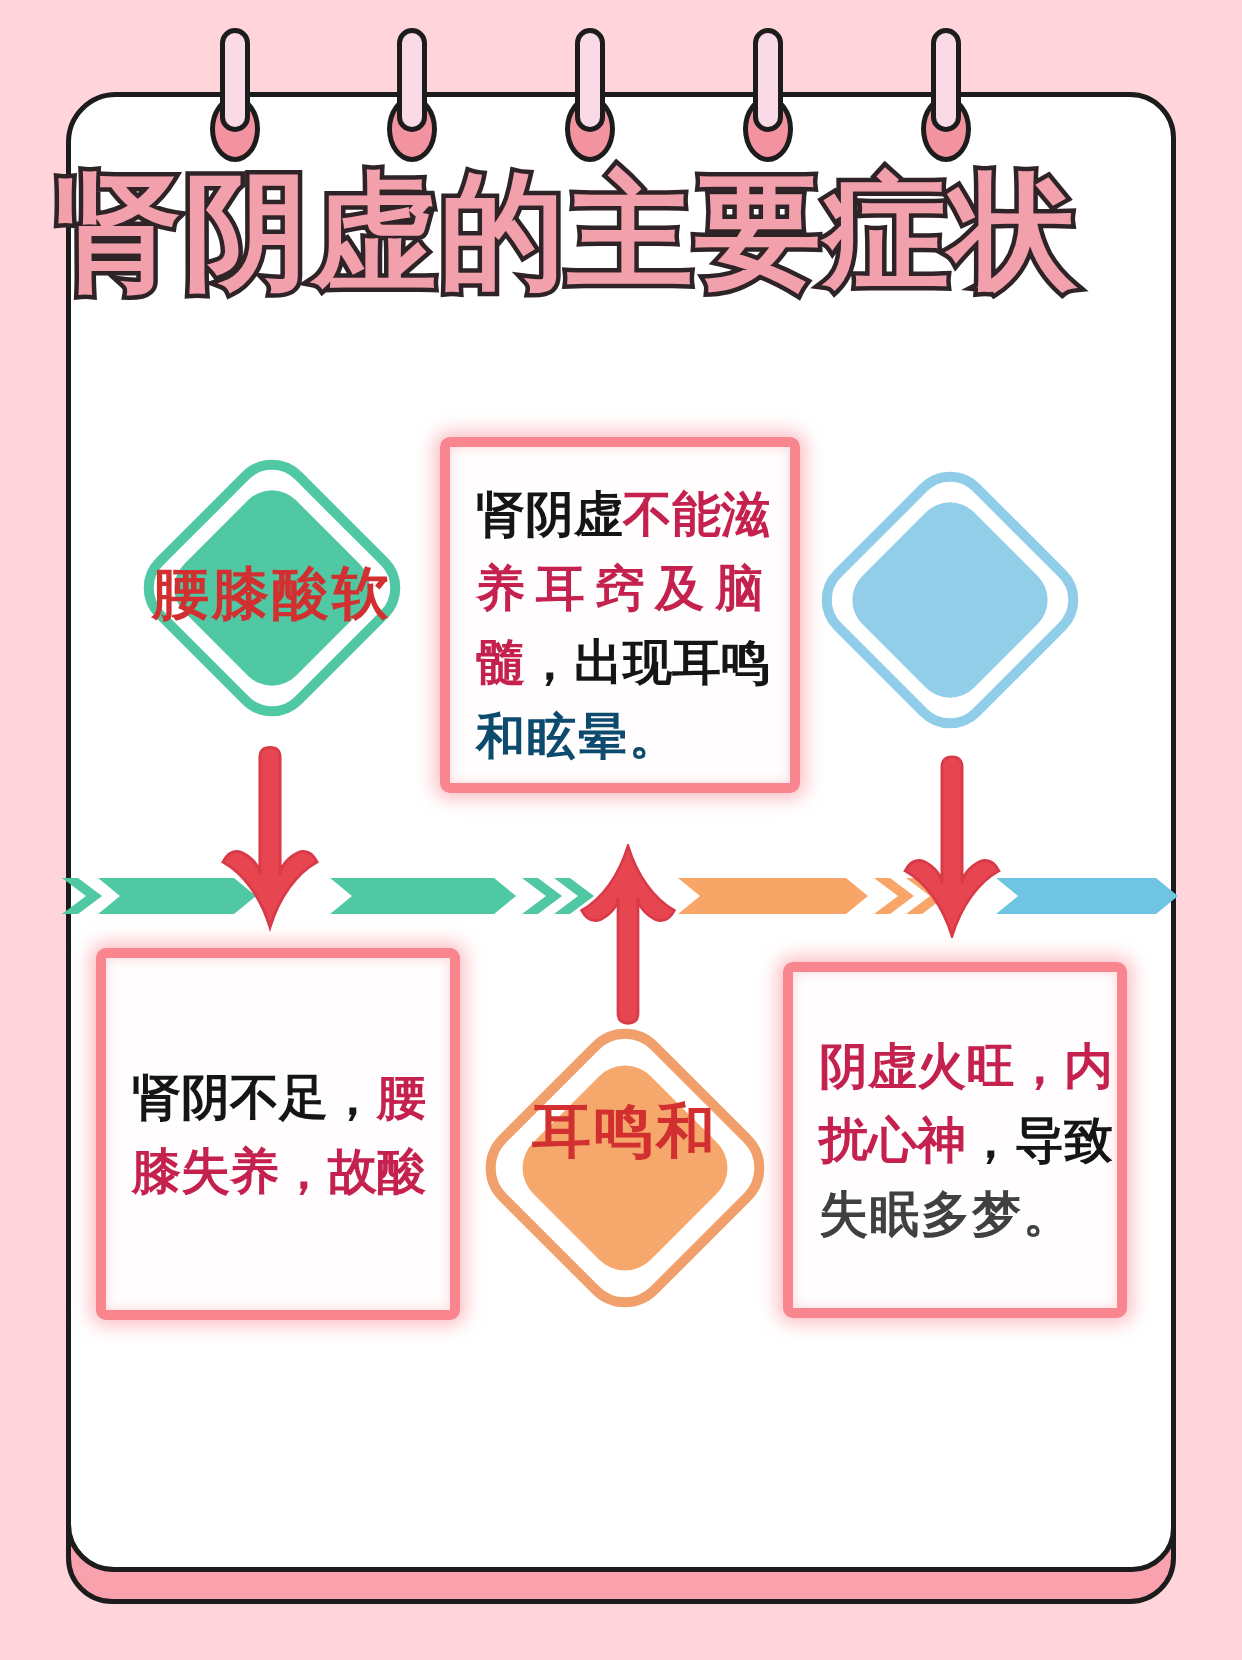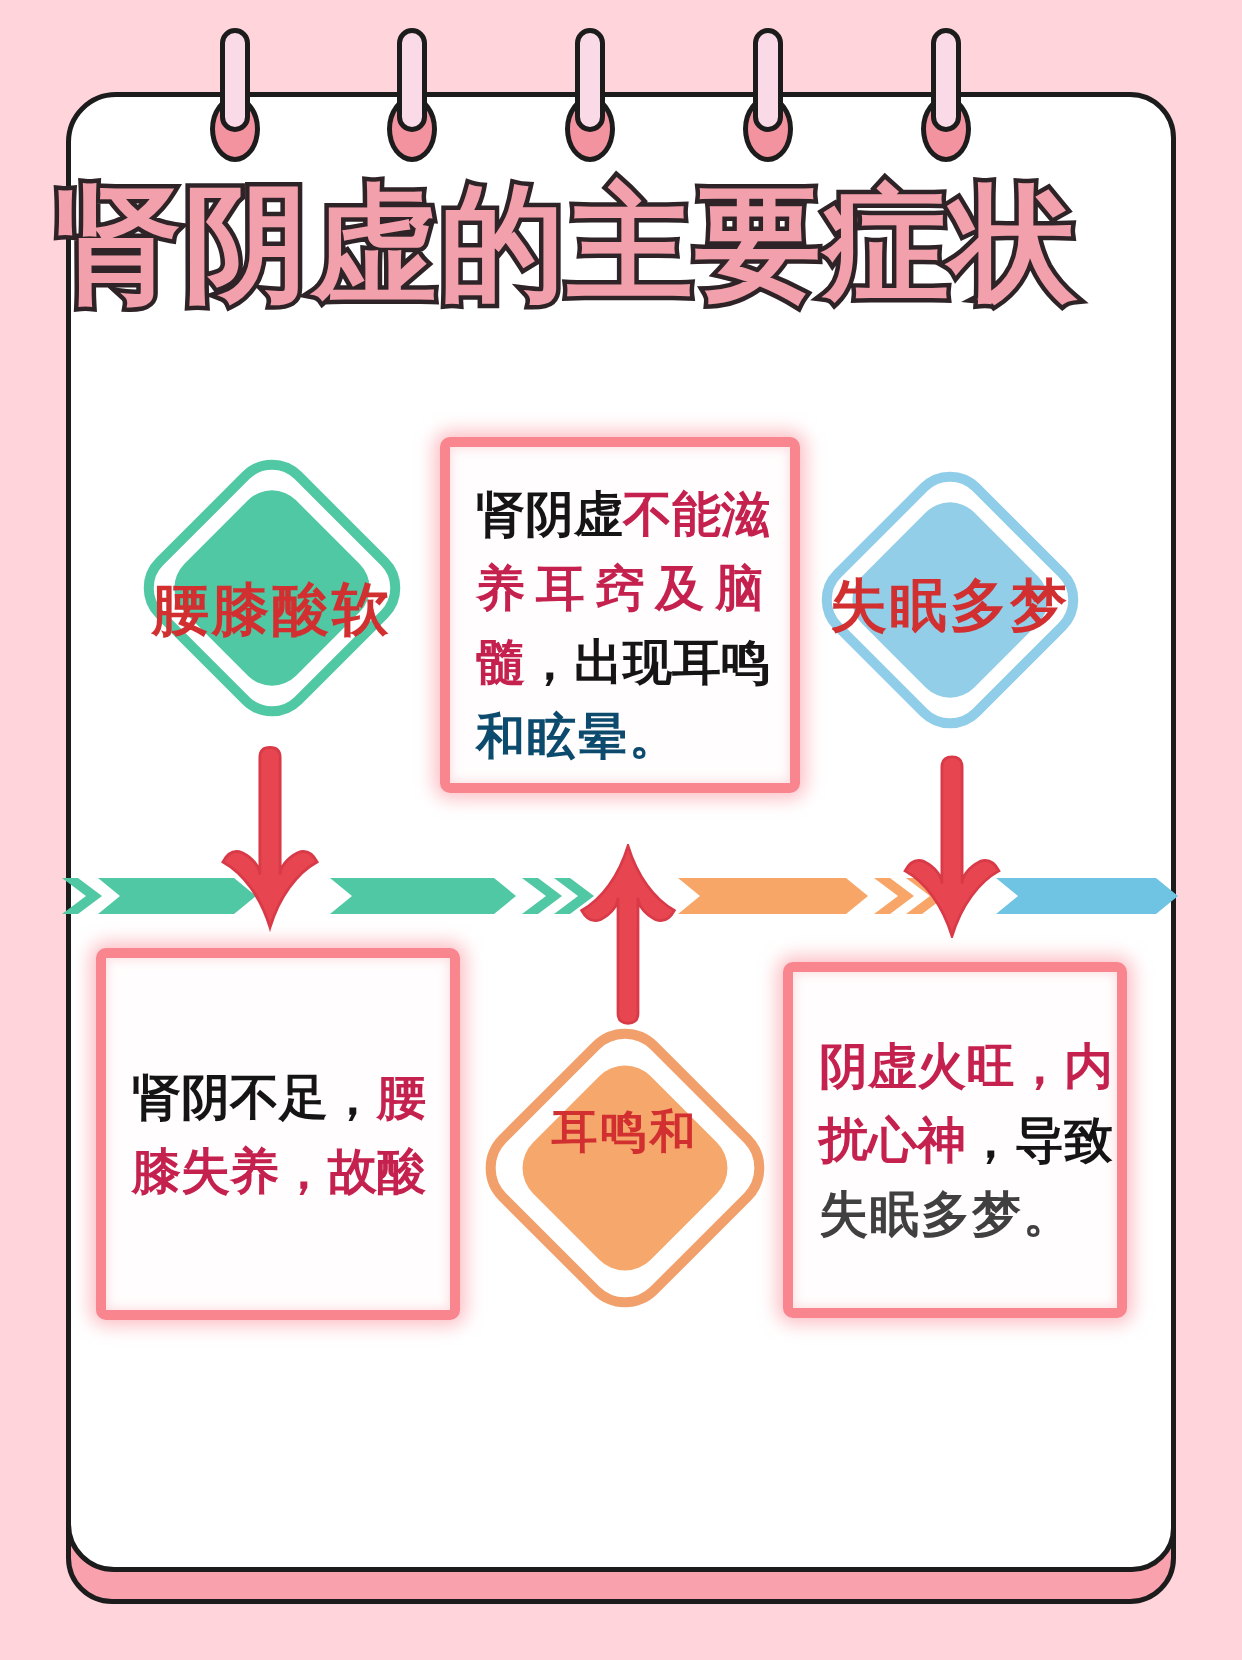--- a/index.html
+++ b/index.html
@@ -26,21 +26,21 @@
     background:#f393a0;border:5px solid #1c1c1c;border-radius:50%;
     box-sizing:border-box;
   }
   .pin .bar{
     position:absolute;left:-15px;top:28px;width:30px;height:104px;
     background:#fbdae7;border:5px solid #1c1c1c;border-radius:16px;
     box-sizing:border-box;
   }
   
   .title{
-    position:absolute;left:0;top:164px;width:1134px;height:160px;
+    position:absolute;left:0;top:152px;width:1134px;height:160px;
     text-align:center;font-size:126px;font-weight:bold;line-height:160px;
     color:#f2a0ac;letter-spacing:2px;
     -webkit-text-stroke:9px #2e2326;paint-order:stroke fill;
   }
   
   .d-ring{position:absolute;box-sizing:border-box;transform:rotate(45deg);background:transparent;}
   .d-fill{position:absolute;box-sizing:border-box;transform:rotate(45deg);}
   .d-label{
     position:absolute;text-align:center;font-weight:bold;
     color:#d23030;letter-spacing:3px;
@@ -101,29 +101,28 @@
     </div>
   <div class="pin" style="left:946px">
       <div class="hole"></div>
       <div class="bar"></div>
     </div>
 
   <div class="title">肾阴虚的主要症状</div>
 
   <div class="d-ring ring-green" style="left:169px;top:485px;width:206px;height:206px;"></div>
   <div class="d-fill fill-green" style="left:193px;top:509px;width:158px;height:158px;"></div>
-  <div class="d-label" style="left:122px;top:572px;width:300px;font-size:57px;">腰膝酸软</div>
+  <div class="d-label" style="left:122px;top:556px;width:300px;font-size:57px;">腰膝酸软</div>
 
   <div class="d-ring ring-blue" style="left:847px;top:497px;width:206px;height:206px;"></div>
   <div class="d-fill fill-blue" style="left:871px;top:521px;width:158px;height:158px;"></div>
-  <div class="d-label" style="left:800px;top:568px;width:300px;font-size:57px;">失眠多梦</div>
 
   <div class="d-ring ring-orange" style="left:513px;top:1056px;width:224px;height:224px;"></div>
   <div class="d-fill fill-orange" style="left:542px;top:1085px;width:166px;height:166px;"></div>
-  <div class="d-label" style="left:475px;top:1097px;width:300px;font-size:46px;line-height:68px;">
+  <div class="d-label" style="left:475px;top:1097px;width:300px;font-size:59px;line-height:68px;">
     <div>耳鸣和</div>
   </div>
 
   <div class="chev c-teal" style="left:62px"></div>
   <div class="seg  c-teal" style="left:98px;width:158px"></div>
   <div class="seg  c-teal" style="left:330px;width:186px"></div>
   <div class="chev c-teal" style="left:522px"></div>
   <div class="chev c-teal" style="left:554px"></div>
   <div class="seg  c-orange" style="left:678px;width:190px"></div>
   <div class="chev c-orange" style="left:874px"></div>

